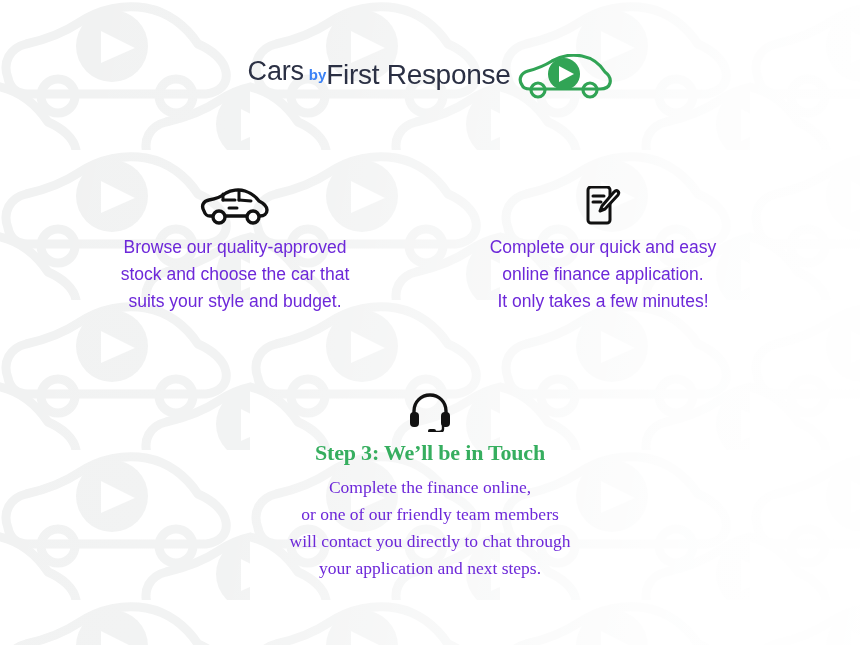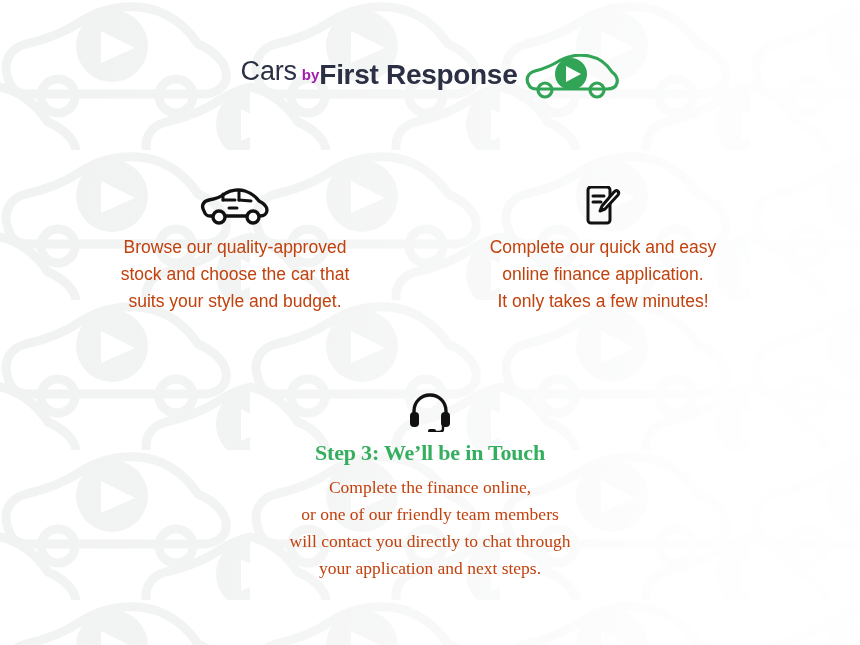--- a/index.html
+++ b/index.html
@@ -80,25 +80,25 @@
   }
   .logo-cars {
     font-size: 27px;
     font-weight: 400;
     color: #2b3044;
     letter-spacing: -0.2px;
   }
   .logo-by {
     font-size: 15px;
     font-weight: 700;
-    color: #a21caf;
+    color: #3b82f6;
   }
   .logo-line2 {
     font-size: 28px;
-    font-weight: 700;
+    font-weight: 400;
     color: #2b3044;
     letter-spacing: -0.3px;
     margin-top: 3px;
   }
   .logo-mark {
     margin-left: 6px;
     margin-top: -4px;
   }
 
   
@@ -116,21 +116,21 @@
     font-size: 22px;
     font-weight: 700;
     color: #36ae5f;
     letter-spacing: -0.2px;
     margin: 0 0 8px 0;
     white-space: nowrap;
   }
   .step-body {
     font-size: 17.5px;
     font-weight: 400;
-    color: #c2410c;
+    color: #6d28d9;
     line-height: 1.55;
     margin: 0;
   }
   .step-body span {
     display: block;
     white-space: nowrap;
   }
 
   #step-1 { left: 60px;  top: 186px; width: 350px; }
   #step-2 { left: 428px; top: 186px; width: 350px; }

